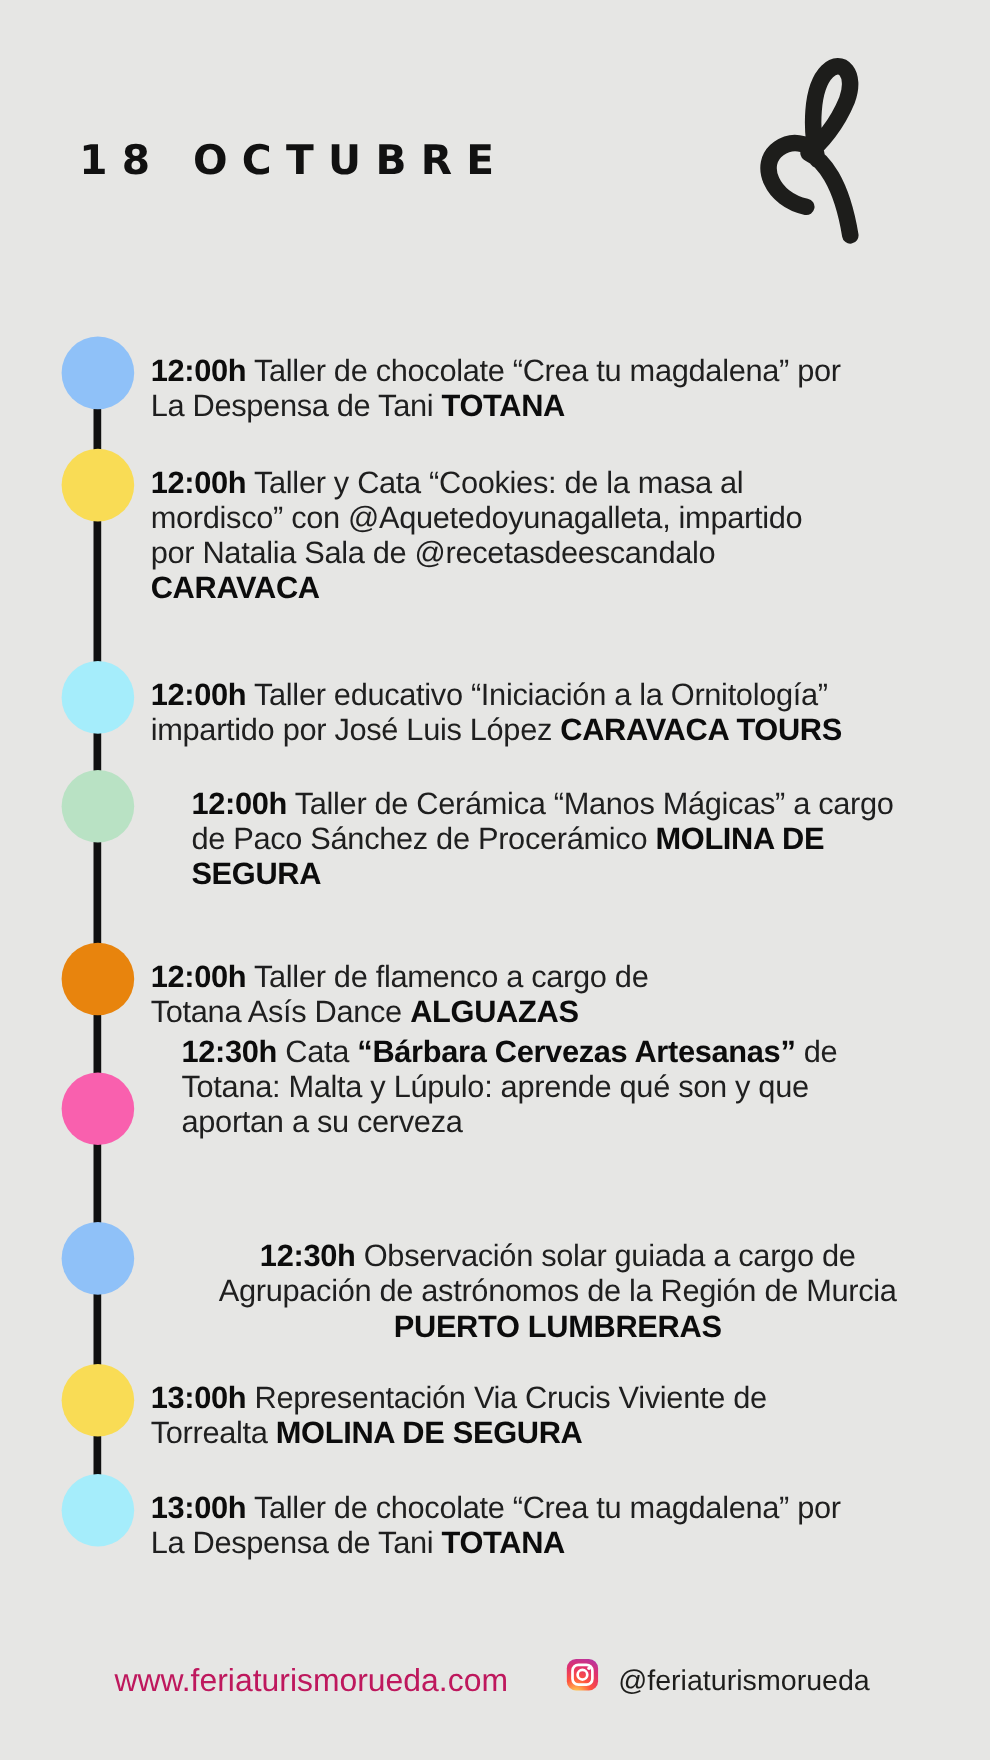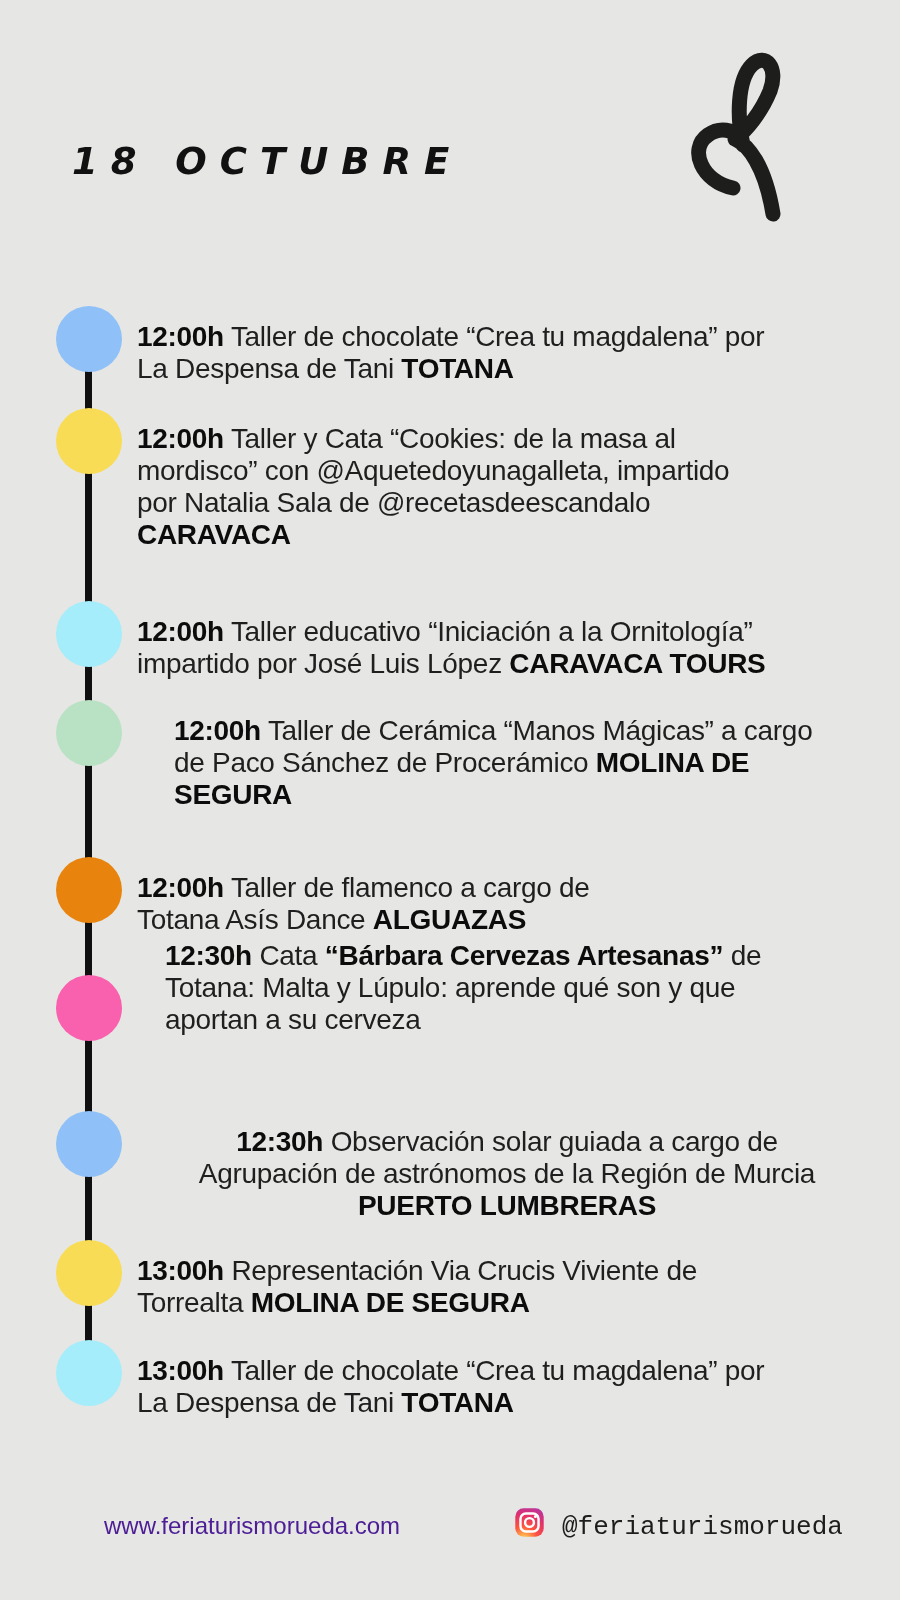--- a/index.html
+++ b/index.html
@@ -4,24 +4,24 @@
 <style>
   html,body{margin:0;padding:0;}
   body{
     width:900px;height:1600px;position:relative;overflow:hidden;
     background:var(--bg,#E6E6E4);
     font-family:"Liberation Sans",sans-serif;
     color:#1d1d1b;
   }
   .poster{position:absolute;inset:0;}
   .date-heading{
-    position:absolute;left:72px;top:140px;
+    position:absolute;left:72px;top:124px;
     font-family:"DejaVu Sans",sans-serif;
     font-weight:bold;font-size:37px;letter-spacing:13px;
-    color:#111;white-space:nowrap;font-style:italic;
+    color:#111;white-space:nowrap;
   }
   .day-heading{
     position:absolute;left:55px;top:160px;
     font-family:"DejaVu Sans",sans-serif;
     font-weight:bold;font-size:106px;letter-spacing:0px;line-height:1;
     color:var(--day-green,#8CB99A);white-space:nowrap;
   }
   .logo{position:absolute;left:686px;top:50px;width:120px;height:184px;}
   .tl-line{
     position:absolute;left:85px;top:339px;width:7px;height:1034px;
@@ -30,25 +30,25 @@
   .event-dot{
     position:absolute;left:56px;width:66px;height:66px;border-radius:50%;
   }
   .event-text{
     position:absolute;left:137px;width:740px;
     font-size:28px;line-height:32px;letter-spacing:-0.3px;
     white-space:pre-line;color:#1f1f1f;
   }
   .event-text .b{font-weight:bold;color:#0c0c0c;}
   .footer-website{
-    position:absolute;left:104px;top:1512px;font-size:24px;color:#4c1d95;
+    position:absolute;left:104px;top:1512px;font-size:29px;color:#be185d;
   }
   .footer-ig-icon{position:absolute;left:514px;top:1507px;width:31px;height:31px;}
   .footer-ig-handle{
-    position:absolute;left:562px;top:1512px;font-size:26px;color:#1d1d1b;font-family:Liberation Mono, monospace;
+    position:absolute;left:562px;top:1512px;font-size:26px;color:#1d1d1b;
   }
 </style>
 </head>
 <body>
 
 <div class="poster">
 
   <div class="date-heading">18 OCTUBRE</div>
 
   <svg class="logo" viewBox="0 0 120 180" fill="none">

